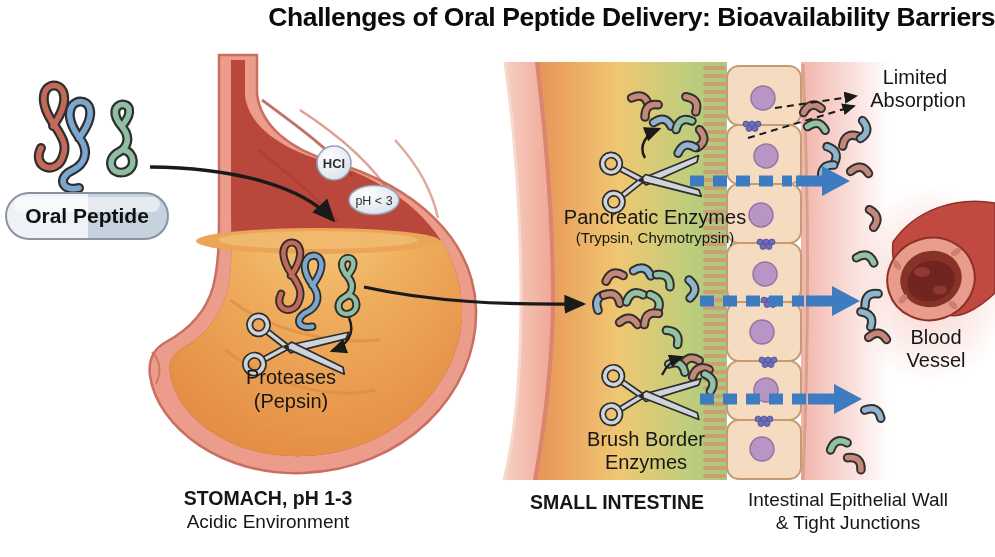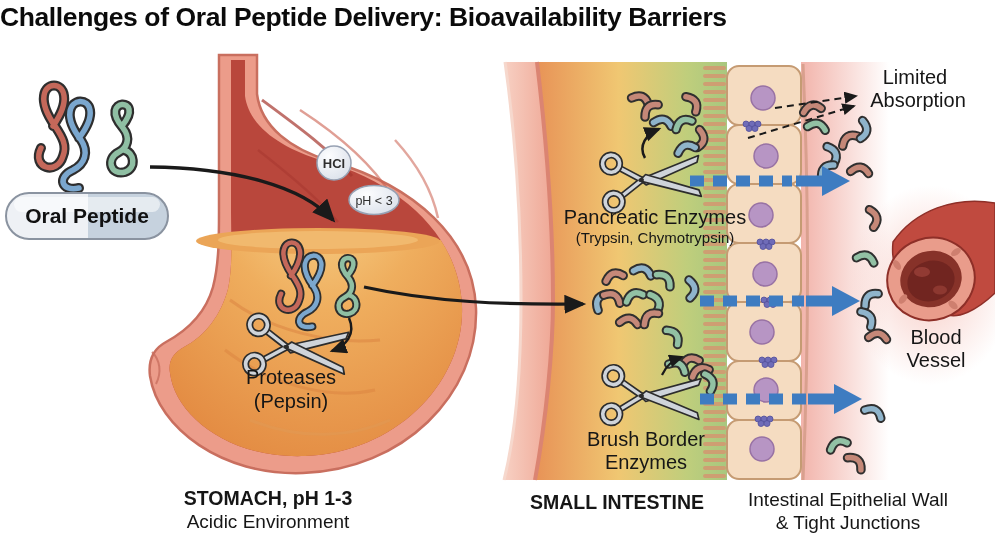--- a/index.html
+++ b/index.html
@@ -2,21 +2,21 @@
 <html><head>
 <meta charset="utf-8">
 <style>
   html,body { margin:0; padding:0; background:#ffffff; }
   .canvas {
     position:relative; width:995px; height:557px; background:#ffffff;
     overflow:hidden; font-family:"Liberation Sans", sans-serif;
   }
   h1.title {
     position:absolute; top:2px; left:0; right:0; margin:0;
-    text-align:left; font-size:26.5px; font-weight:bold;
+    text-align:right; font-size:26.5px; font-weight:bold;
     letter-spacing:-0.4px; color:#0b0b0b;
   }
   svg.art { position:absolute; left:0; top:0; }
   svg text { font-family:"Liberation Sans", sans-serif; fill:#161616; }
   .cap-bold   { font-size:19.5px; font-weight:bold; }
   .cap-sub    { font-size:19px; }
   .enzyme     { font-size:20px; }
   .enzyme-sub { font-size:15px; }
   .side-lbl   { font-size:20px; }
   .bubble-t   { font-size:13px; font-weight:bold; fill:#2e2e2e; }

